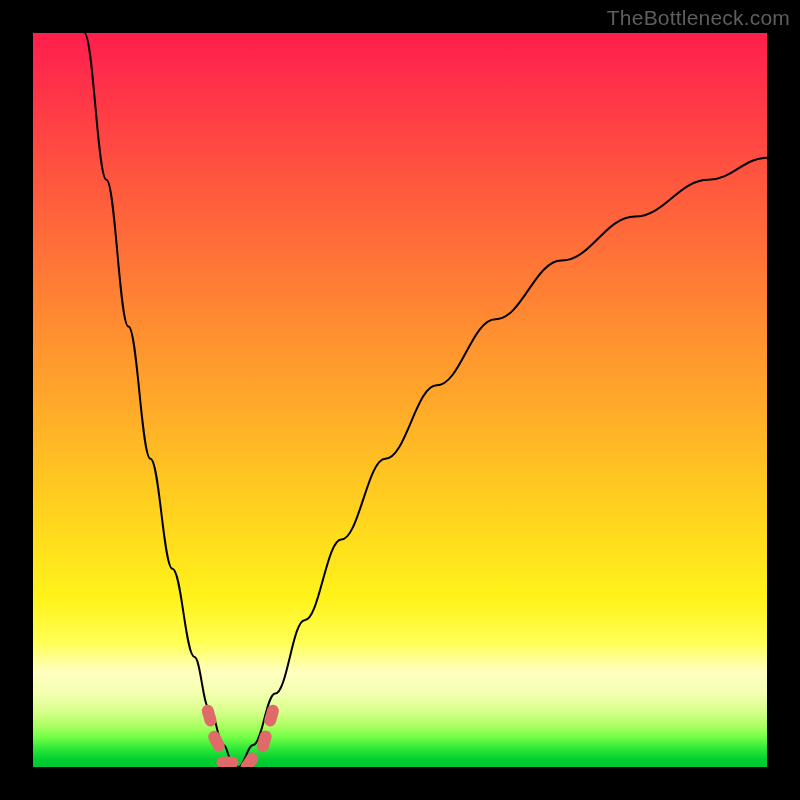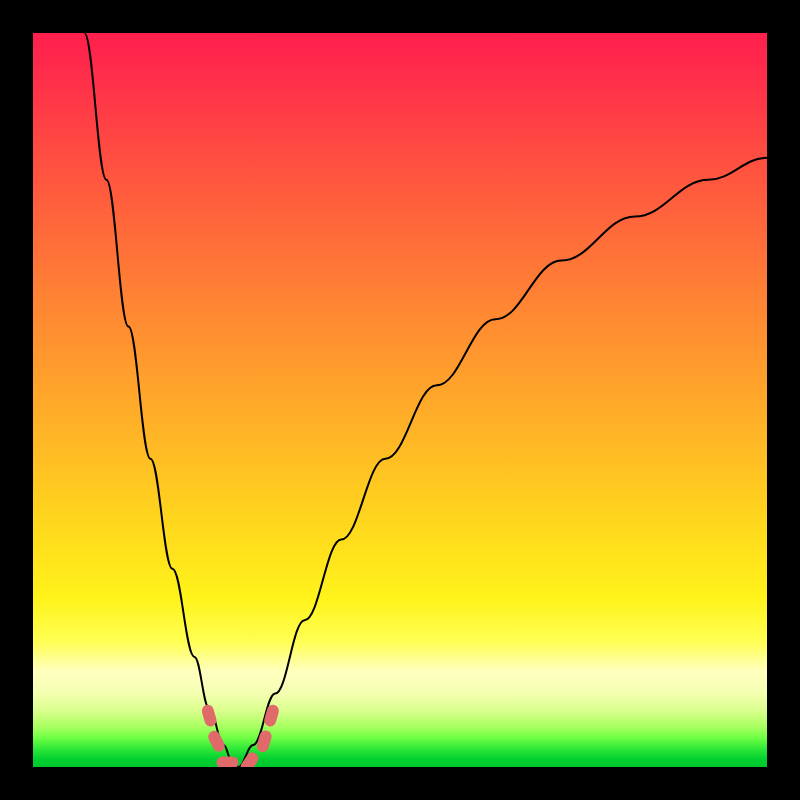--- a/index.html
+++ b/index.html
@@ -84,14 +84,15 @@
           <rect x="-11" y="-6" width="22" height="12" rx="6" transform="translate(176.16 682.62) rotate(74.0546040990771)"></rect>
           <rect x="-11" y="-6" width="22" height="12" rx="6" transform="translate(183.5 708.31) rotate(62.65012421993014)"></rect>
           <rect x="-11" y="-6" width="22" height="12" rx="6" transform="translate(194.51000000000002 729.596) rotate(0)"></rect>
           <rect x="-11" y="-6" width="22" height="12" rx="6" transform="translate(216.53 729.596) rotate(-55.407711312490115)"></rect>
           <rect x="-11" y="-6" width="22" height="12" rx="6" transform="translate(231.21 708.31) rotate(-74.0546040990771)"></rect>
           <rect x="-11" y="-6" width="22" height="12" rx="6" transform="translate(238.55 682.62) rotate(105.9453959009229)"></rect>
         </g>
     </svg>
   </div>
 
+  <div class="watermark">TheBottleneck.com</div>
 
 </div>
 
 </body></html>

